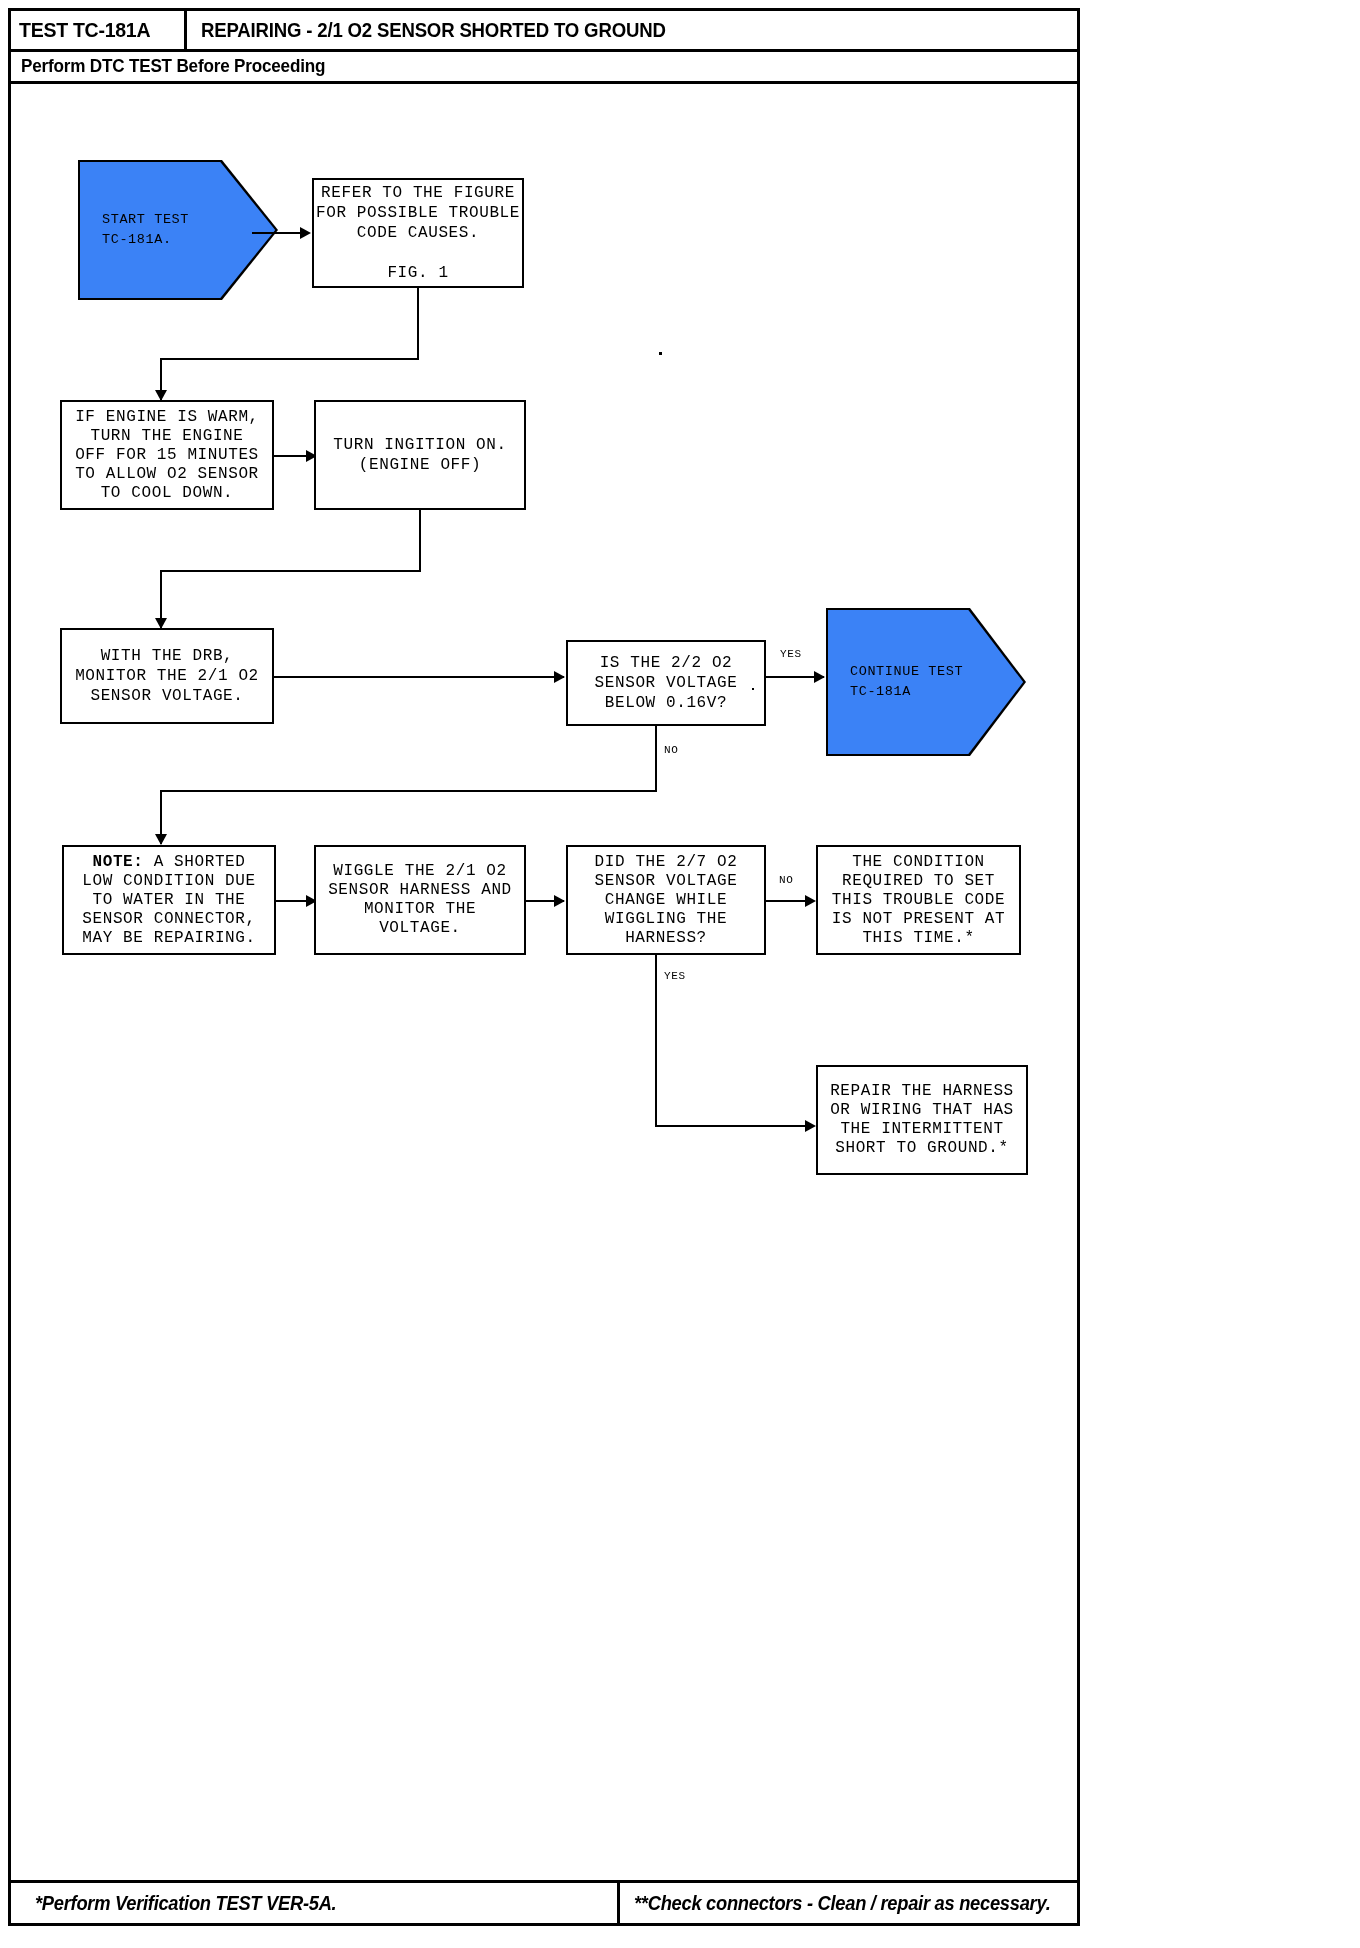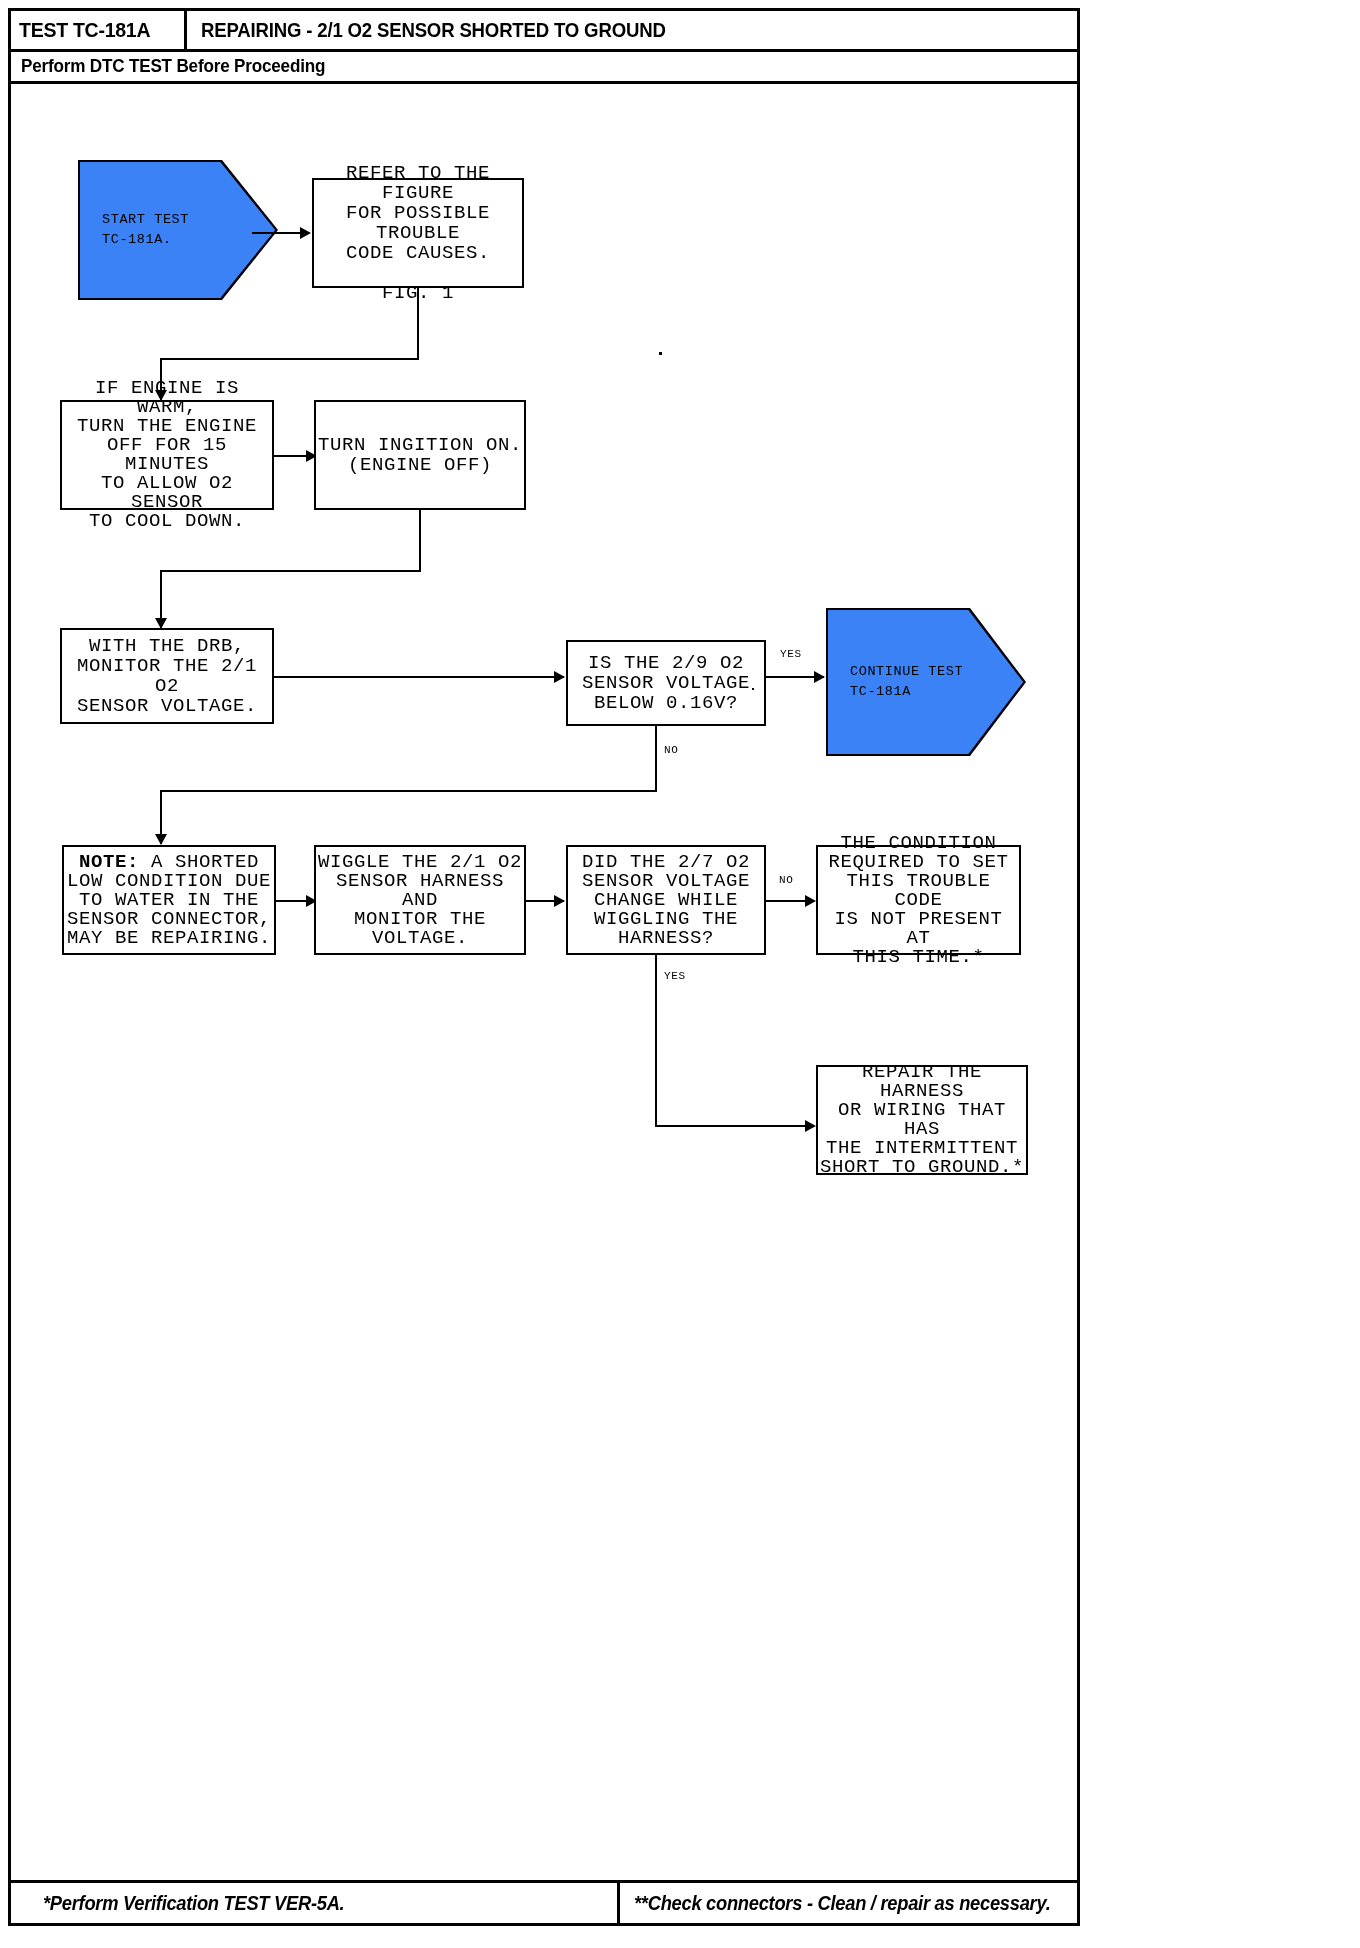--- a/index.html
+++ b/index.html
@@ -44,34 +44,34 @@
   }
 
   
   .ftr-row{
     position:absolute;left:11px;top:1880px;width:1066px;height:43px;
     box-sizing:border-box;border-top:3px solid #000;
     display:flex;align-items:stretch;
   }
   .ftr-left{
     width:614px;box-sizing:border-box;border-right:3px solid #000;
-    display:flex;align-items:center;padding-left:32px;
+    display:flex;align-items:center;padding-left:24px;
   }
   .ftr-right{flex:1;display:flex;align-items:center;padding-left:14px;}
   .ftr-row span{
     font-weight:bold;font-style:italic;font-size:19.5px;letter-spacing:-0.3px;
     transform:scaleX(0.94);transform-origin:left center;white-space:nowrap;
   }
 
   
   .node{
     position:absolute;box-sizing:border-box;border:2px solid #000;background:#fff;
     display:flex;align-items:center;justify-content:center;
     font-family:"Liberation Mono",monospace;
-    font-size:19px;line-height:20px;text-align:center;
+    font-size:16px;line-height:20px;text-align:center;
     letter-spacing:0.6px;white-space:pre-line;
   }
   .node.tight{line-height:19px;}
 
   
   .arrow-node{
     position:absolute;background:#000;
     -webkit-clip-path:polygon(0% 0%,72% 0%,72% -0%,100% 50%,72% 100%,0% 100%);
     clip-path:polygon(0% 0%,72% 0%,100% 50%,72% 100%,0% 100%);
   }
@@ -176,21 +176,21 @@
   <div class="node" style="left:60px;top:628px;width:214px;height:96px;">
     <span>WITH THE DRB,
 MONITOR THE 2/1 O2
 SENSOR VOLTAGE.</span>
   </div>
 
   <div class="ln h" style="left:274px;top:676px;width:290px;"></div>
   <div class="ahead-r" style="left:554px;top:671px;"></div>
 
   <div class="node" style="left:566px;top:640px;width:200px;height:86px;">
-    <span>IS THE 2/9 O2
+    <span>IS THE 2/2 O2
 SENSOR VOLTAGE
 BELOW 0.16V?</span>
   </div>
   <div class="speck" style="left:752px;top:688px;"></div>
 
   <div class="edge-label" style="left:780px;top:648px;">YES</div>
   <div class="ln h" style="left:766px;top:676px;width:58px;"></div>
   <div class="ahead-r" style="left:814px;top:671px;"></div>
 
   <div class="arrow-node left-txt" style="left:826px;top:608px;width:200px;height:148px;">

